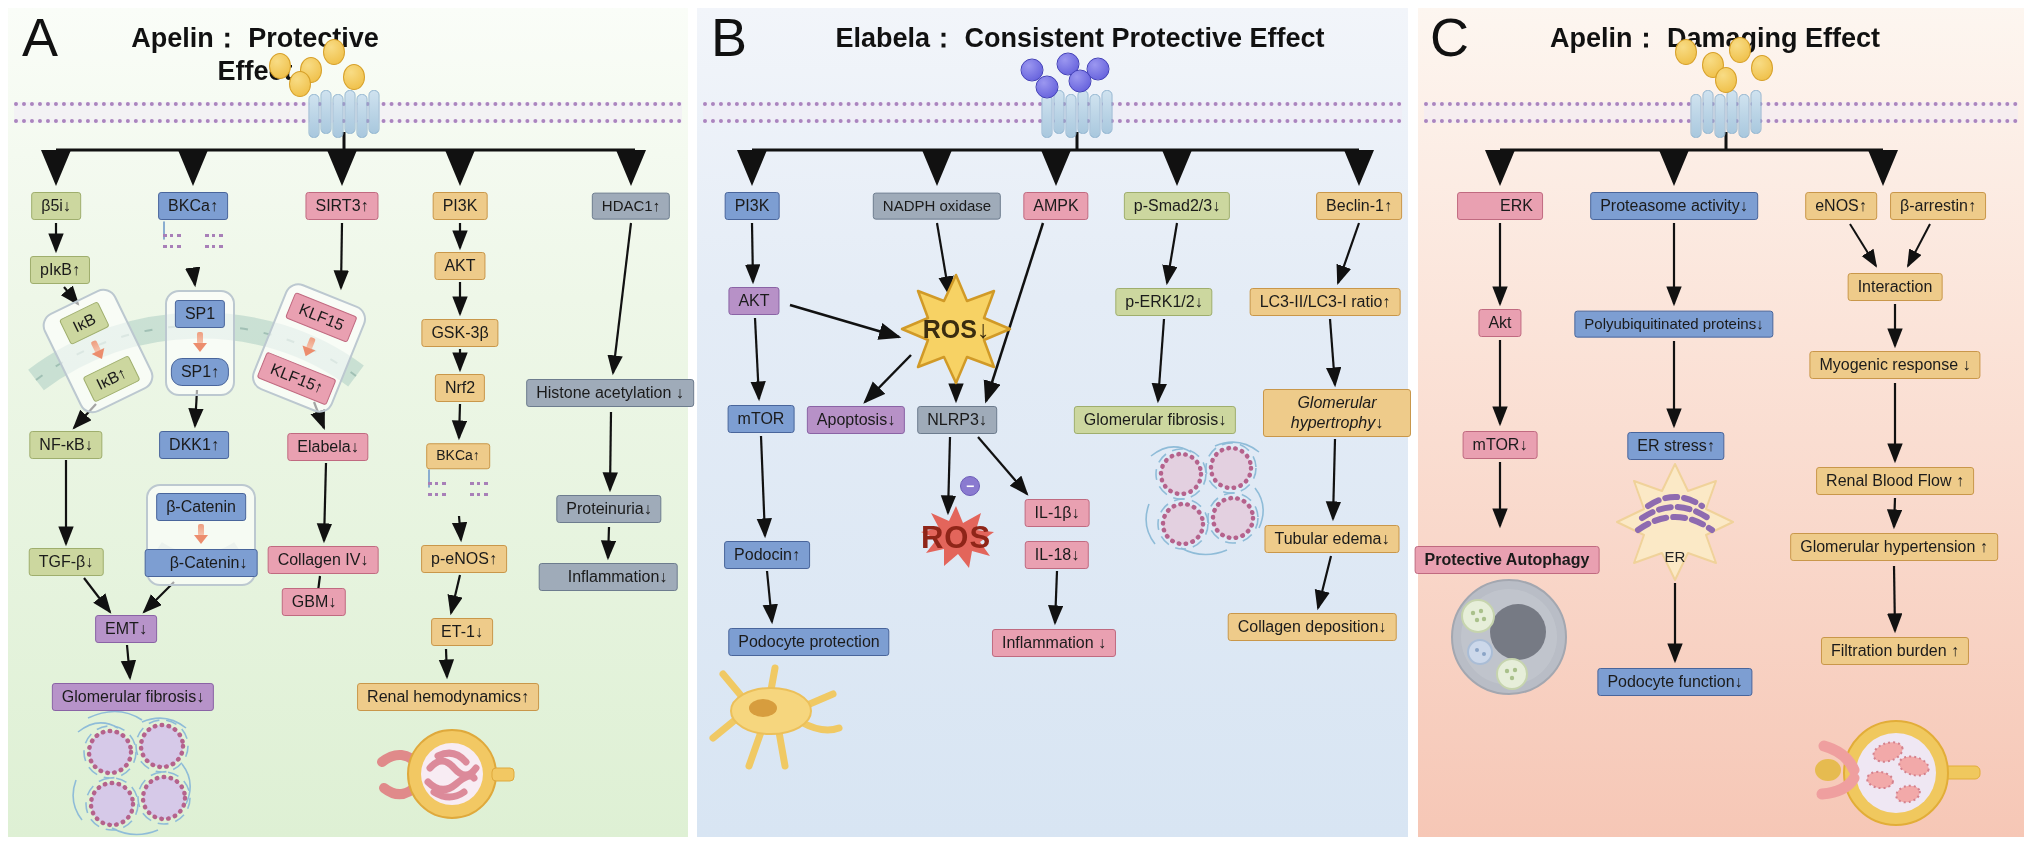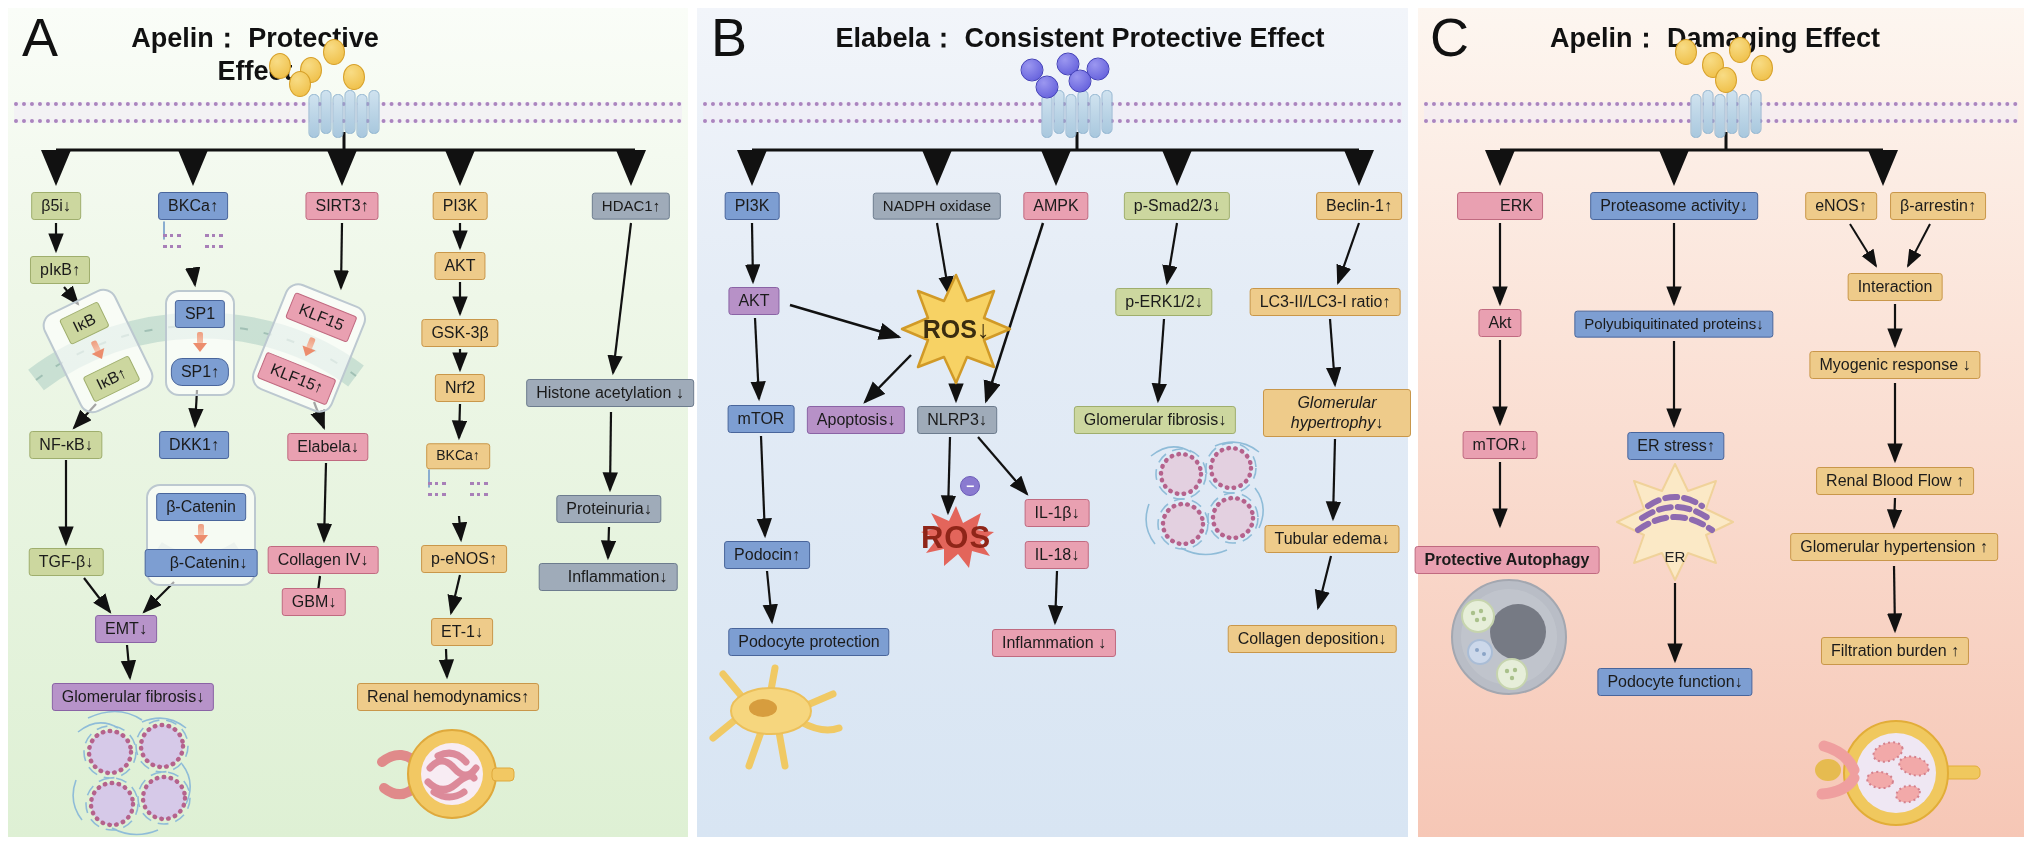--- a/index.html
+++ b/index.html
@@ -300,21 +300,21 @@
     <div class="node blue" style="left:70px;top:547px;">Podocin↑</div>
     <div class="node blue" style="left:112px;top:634px;">Podocyte protection</div>
     <div class="node pink" style="left:360px;top:505px;">IL-1β↓</div>
     <div class="node pink" style="left:360px;top:547px;">IL-18↓</div>
     <div class="node pink" style="left:357px;top:635px;">Inflammation ↓</div>
     <div class="node green" style="left:467px;top:294px;">p-ERK1/2↓</div>
     <div class="node green" style="left:458px;top:412px;">Glomerular fibrosis↓</div>
     <div class="node orange" style="left:628px;top:294px;">LC3-II/LC3-I ratio↑</div>
     <div class="node orange wrap" style="left:640px;top:405px;width:128px;">Glomerular hypertrophy↓</div>
     <div class="node orange" style="left:635px;top:531px;">Tubular edema↓</div>
-    <div class="node orange" style="left:615px;top:619px;margin-top:12px;">Collagen deposition↓</div>
+    <div class="node orange" style="left:615px;top:619px;">Collagen deposition↓</div>
   </div>
 
   <div class="panel" style="left:1418px;width:606px;background:linear-gradient(180deg,#fdf6f0 0%,#fbe3d8 40%,#f6c7b6 100%);">
     <svg class="lines" width="606" height="829">
       <defs>
         <marker id="ahC" markerWidth="10" markerHeight="8" refX="8" refY="3.5" orient="auto">
           <path d="M0,0 L9,3.5 L0,7 Z" fill="#111"></path>
           </marker>
         <marker id="bhC" markerWidth="14" markerHeight="12" refX="10" refY="5" orient="auto">
           <path d="M0,0 L12,5 L0,10 Z" fill="#111"></path>

